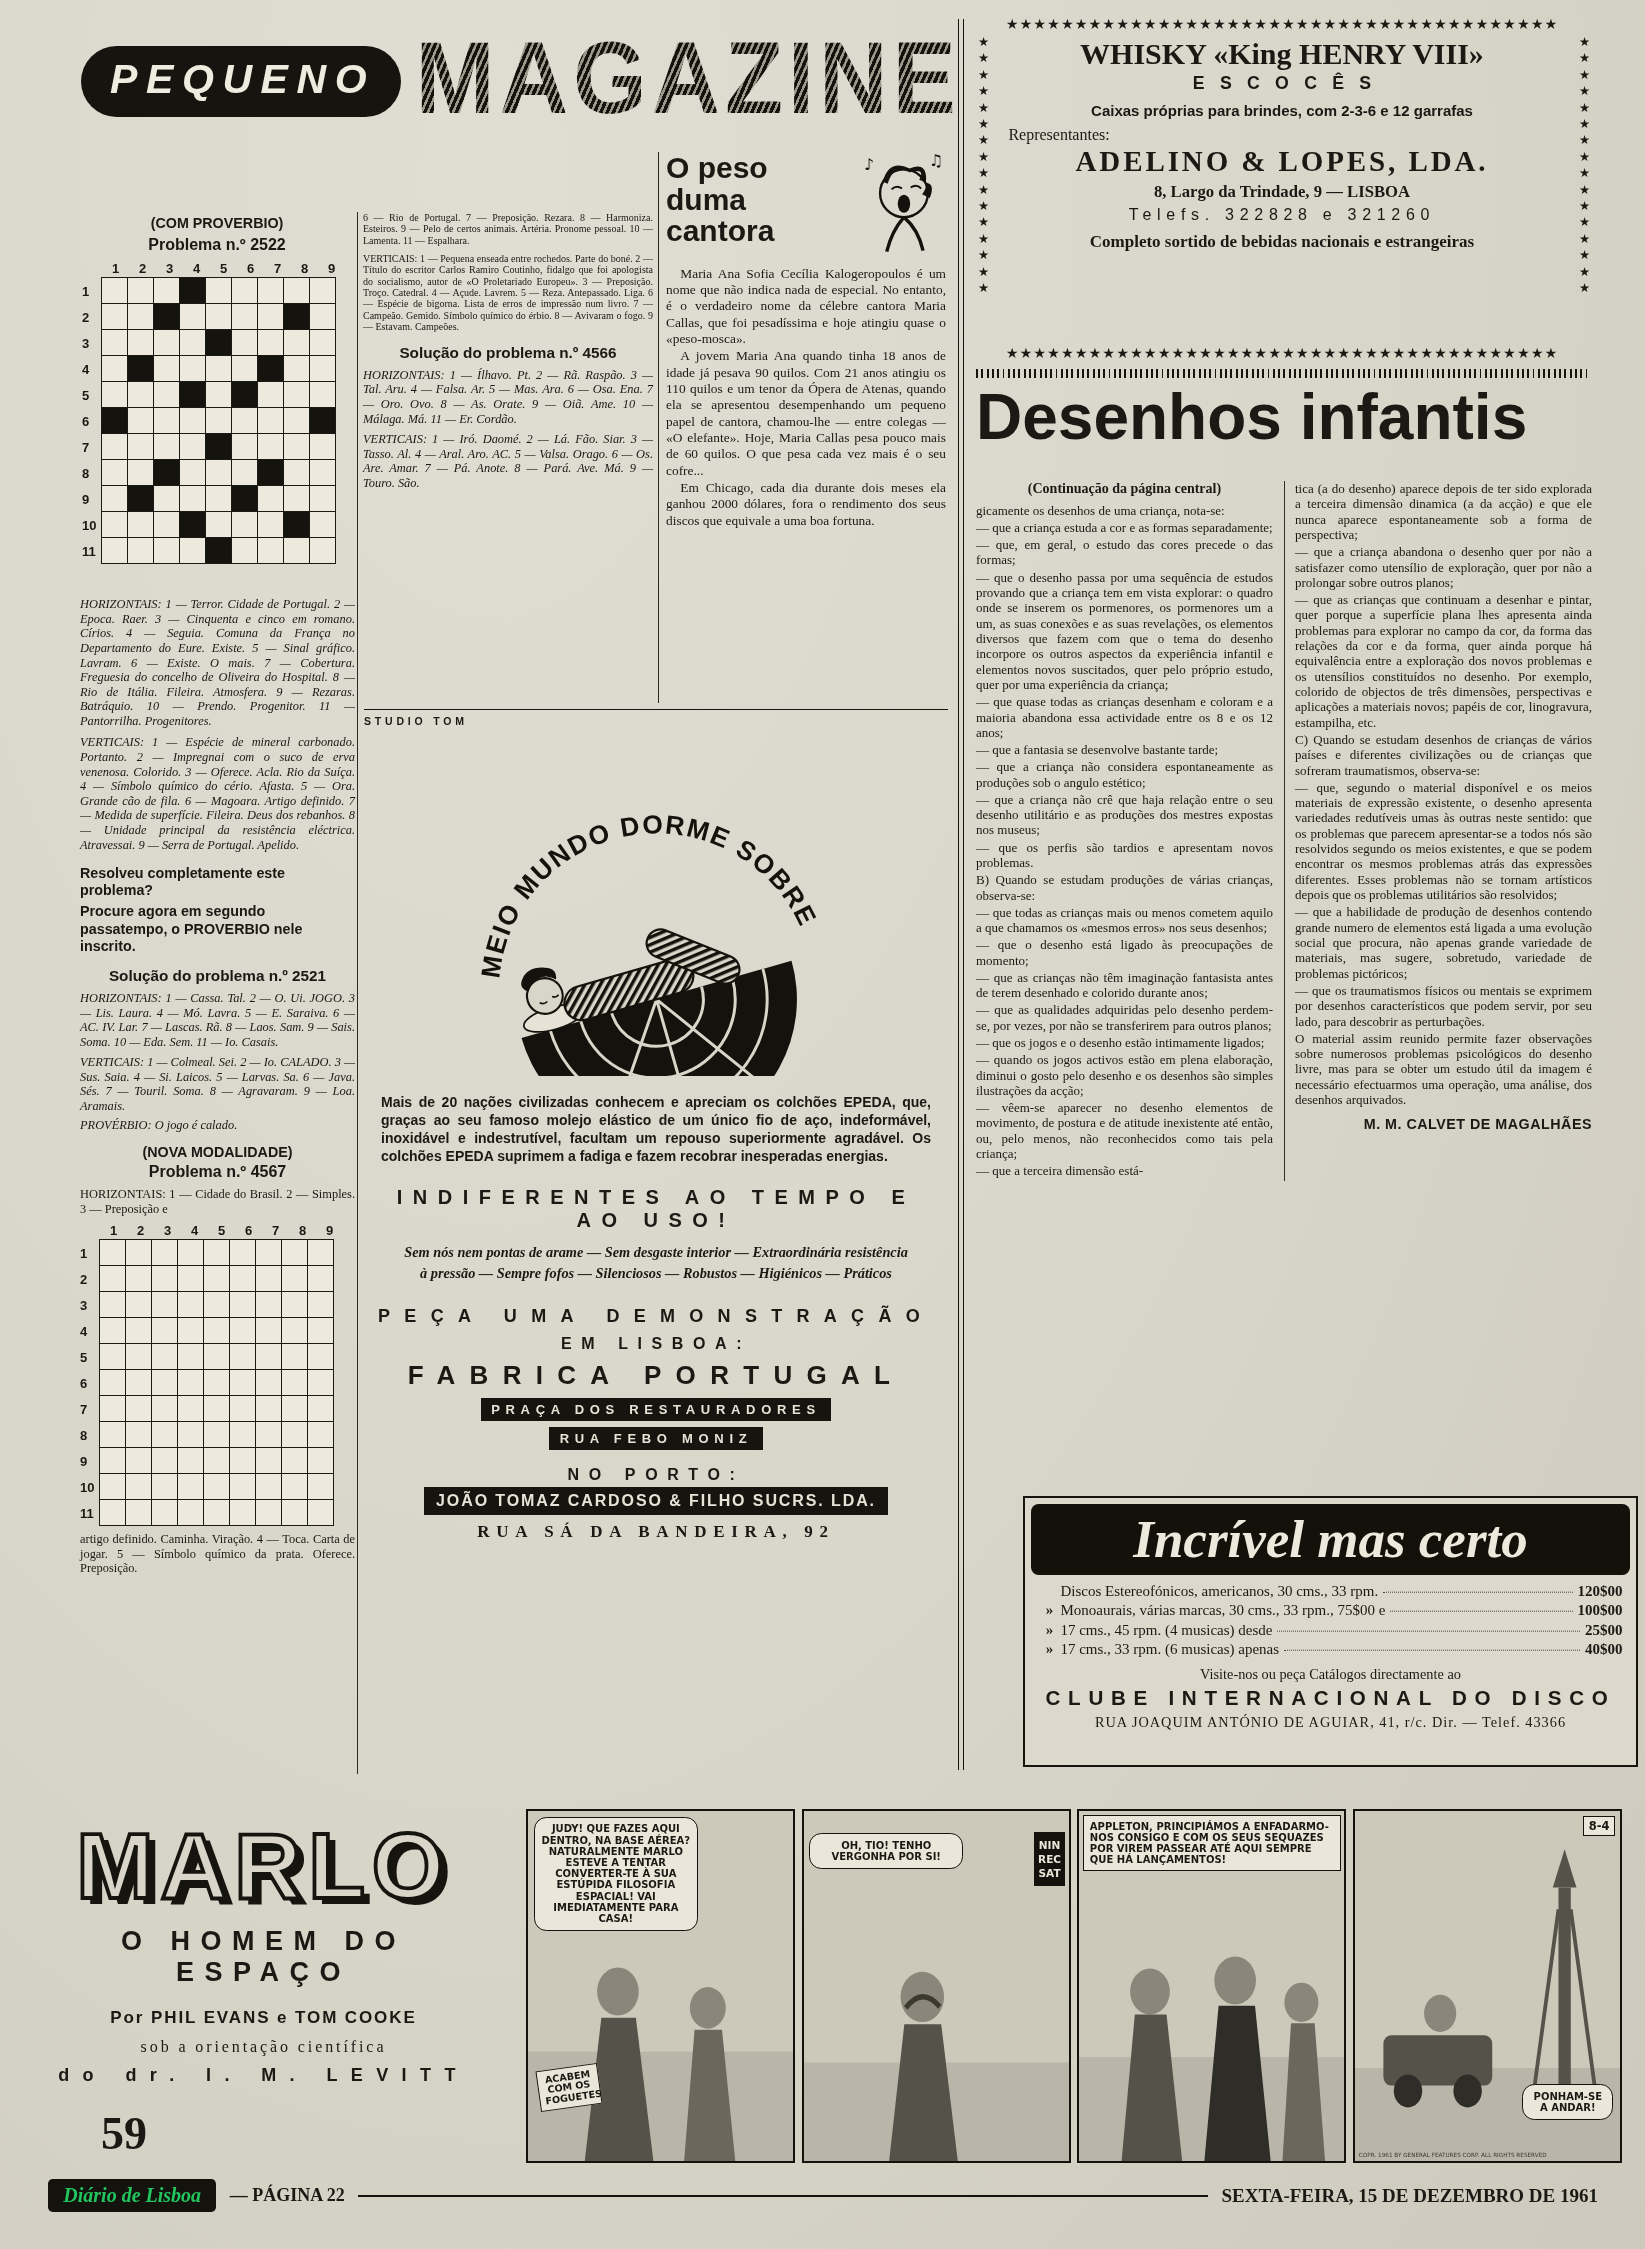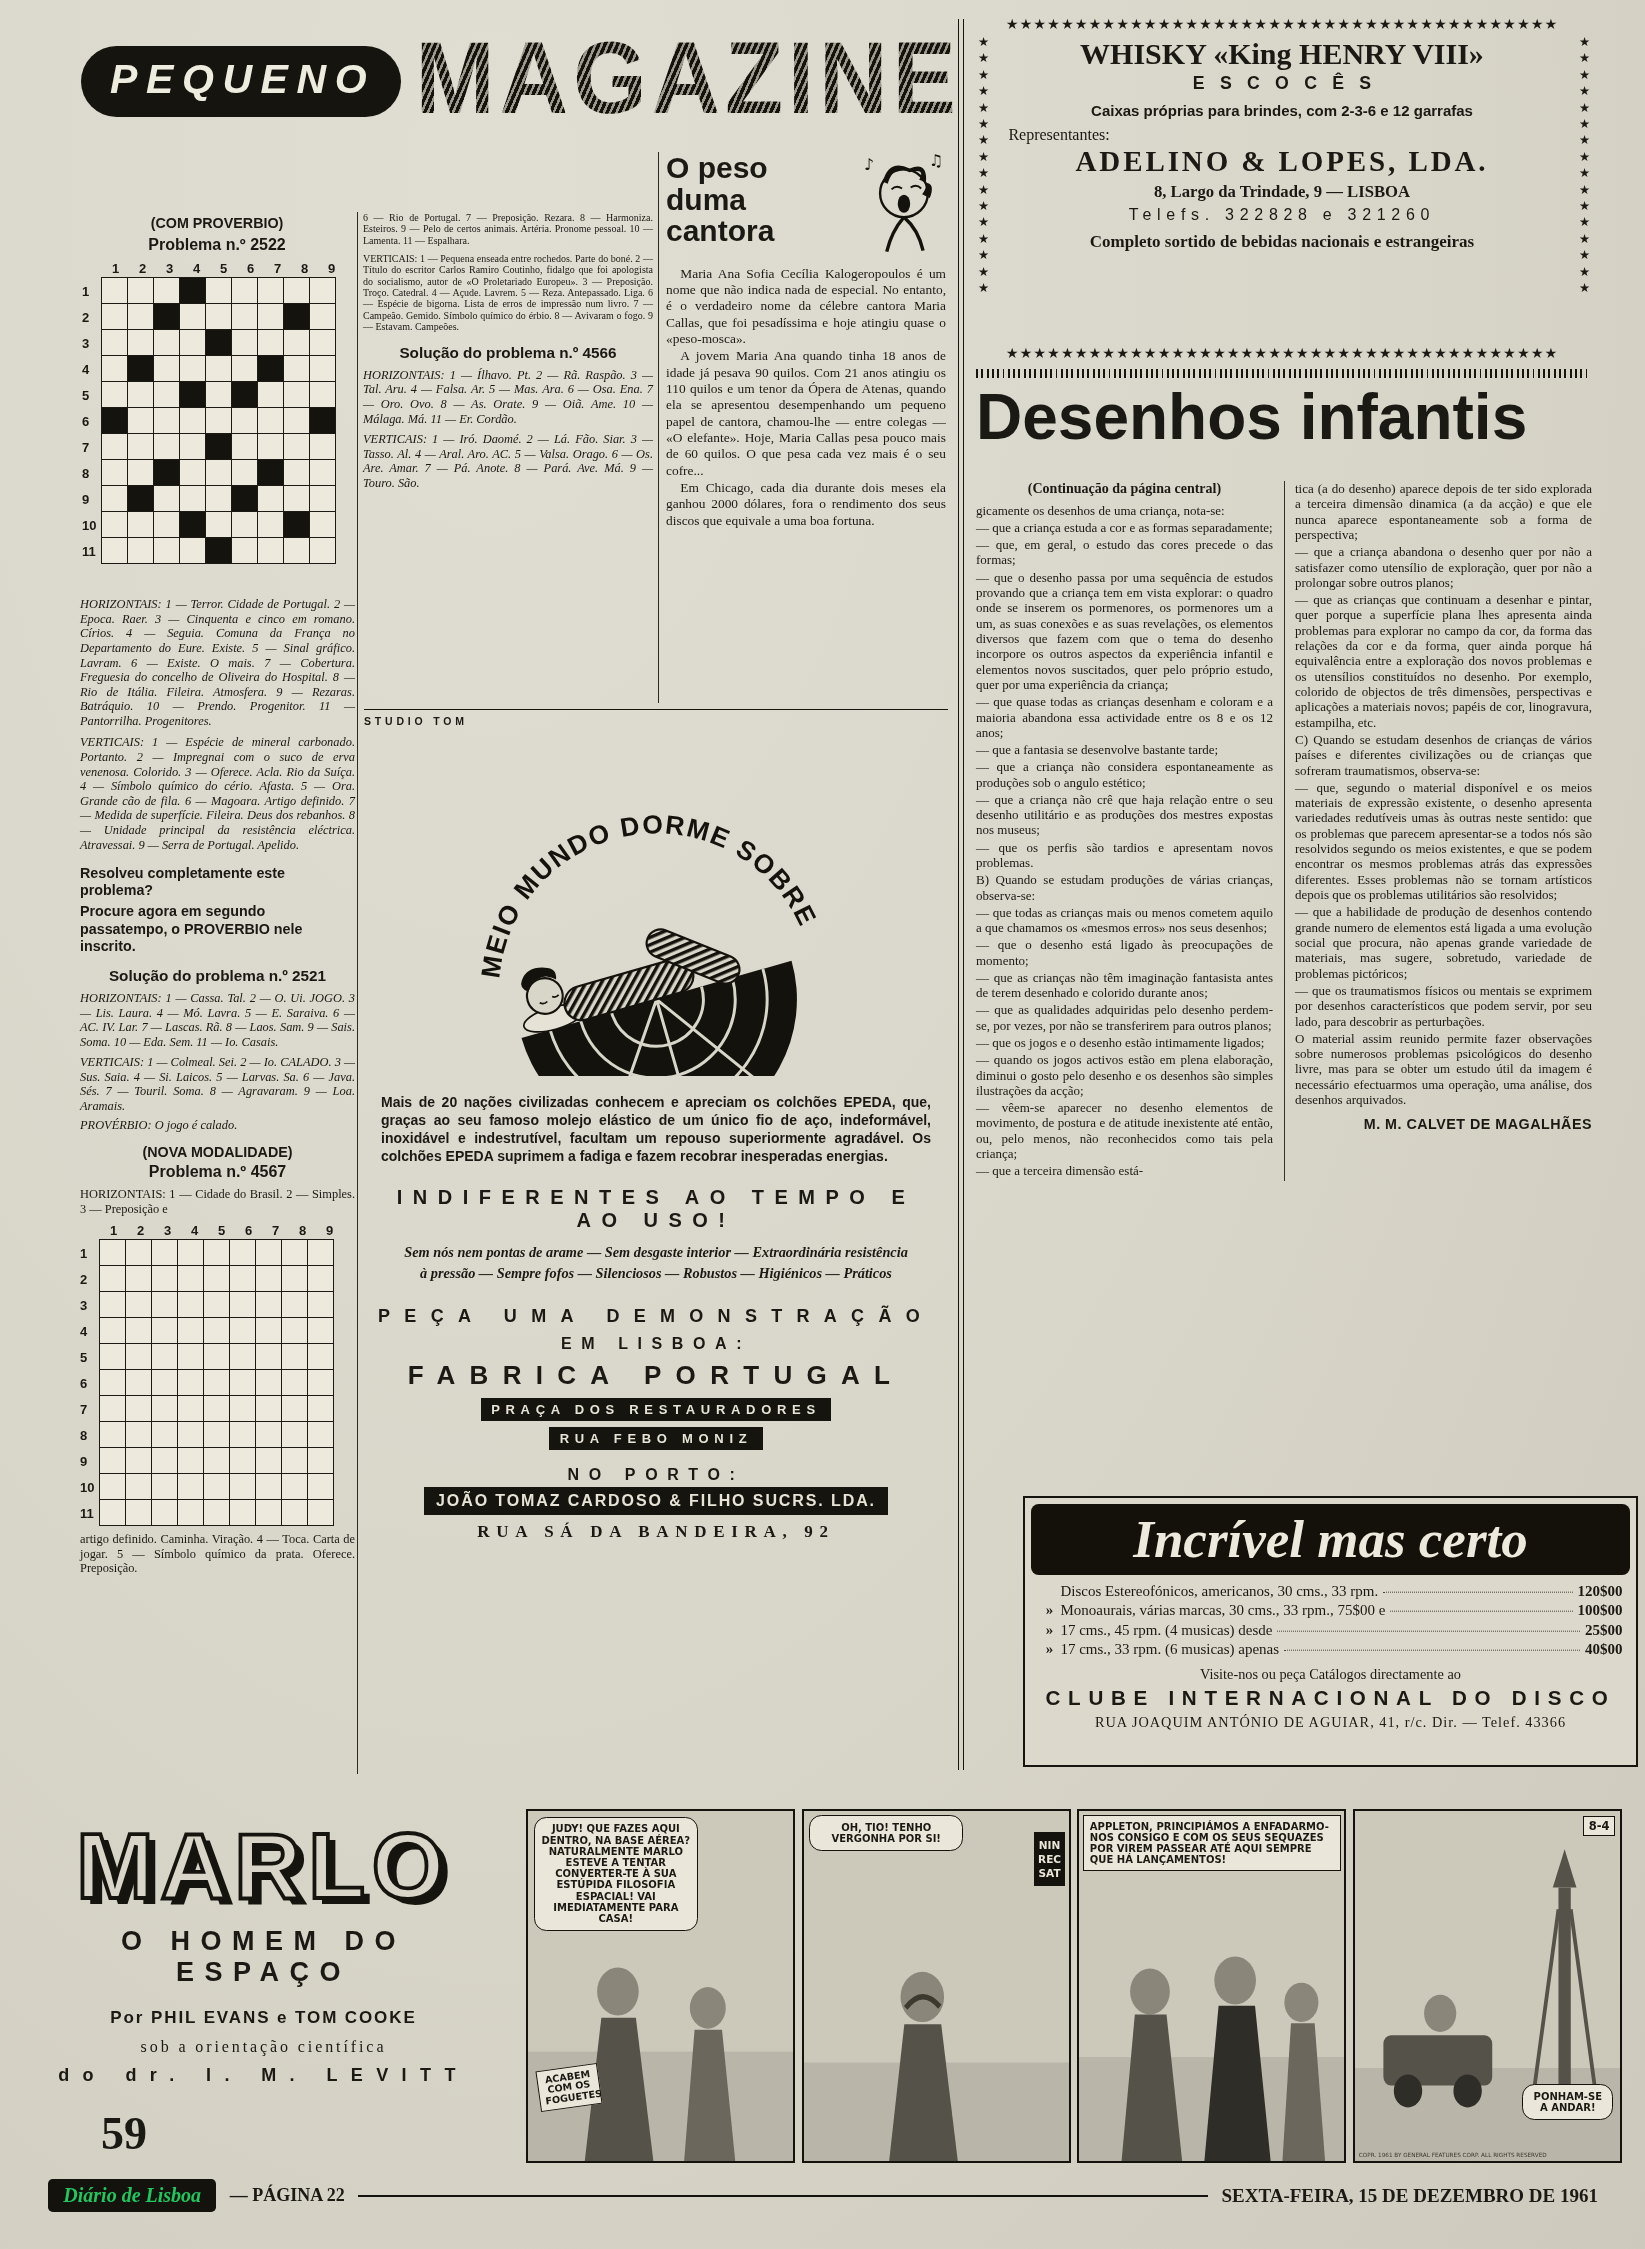--- a/index.html
+++ b/index.html
@@ -143,21 +143,21 @@
   .caption{position:absolute;left:3.8px;right:3.8px;top:3.8px;background:#eae7da;border:1.9px solid #14120c;
     padding:4.8px 5.7px;font:bold 10px/1.12 "DejaVu Sans",sans-serif;}
   .placard{position:absolute;left:9.6px;bottom:53px;background:#eae7da;border:1.9px solid #14120c;
     padding:3.8px 4.8px;font:bold 9.6px/1.1 "DejaVu Sans",sans-serif;transform:rotate(-8deg);width:62px;text-align:center;}
   .vsign{position:absolute;right:3.8px;top:21px;background:#14120c;color:#eae7da;padding:5.7px 3.8px;
     font:bold 10.5px/1.35 "DejaVu Sans",sans-serif;text-align:center;white-space:pre-line;}
   .pnum{position:absolute;right:4.8px;top:4.8px;background:#eae7da;border:1.4px solid #14120c;
     padding:1.9px 4.8px;font:bold 11.5px "DejaVu Sans",sans-serif;}
   .copyright{position:absolute;left:3.8px;bottom:2.9px;font:5.7px "DejaVu Sans",sans-serif;color:#3c392f;}
   .b1{left:5.7px;top:5.7px;width:62%;}
-  .b2{left:5.7px;top:4px;width:58%;text-align:center;}
+  .b2{left:5.7px;top:22px;width:58%;text-align:center;}
   .b4{right:6.7px;bottom:41px;width:91px;}
 
   
   .footer{left:48px;top:2179px;width:1550px;display:flex;align-items:center;gap:13.4px;}
   .footer-logo{background:#14120c;color:#22c55e;font:italic bold 20px/1 "Liberation Serif",serif;
     padding:5.7px 15.3px 7.7px;border-radius:4.8px;}
   .footer-page{font:bold 18px "Liberation Serif",serif;white-space:nowrap;}
   .footer-line{flex:1;height:1.9px;background:#14120c;}
   .footer-date{font:bold 19px "Liberation Serif",serif;white-space:nowrap;}
 </style>

